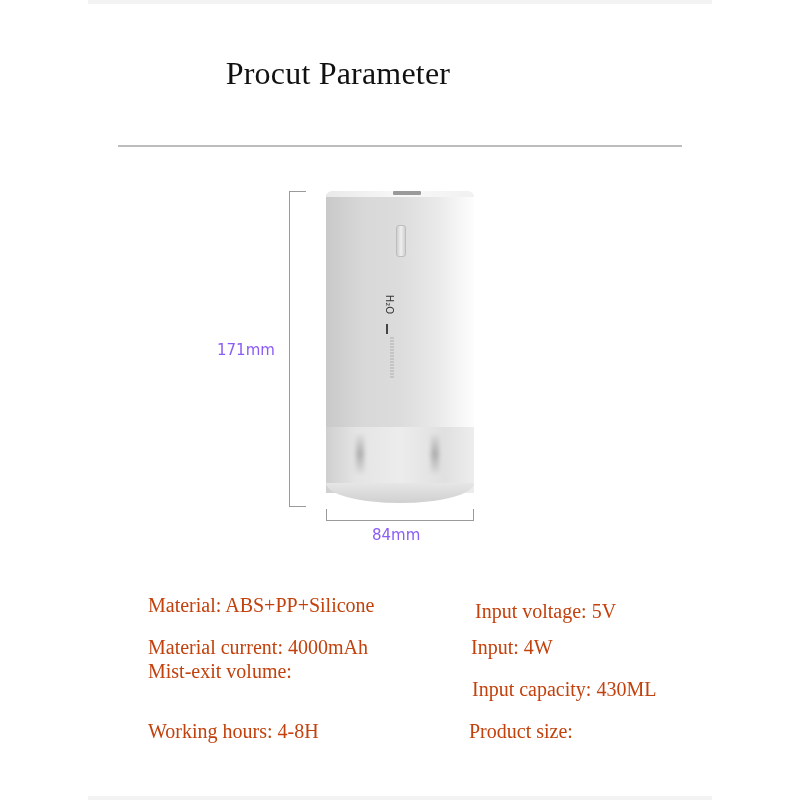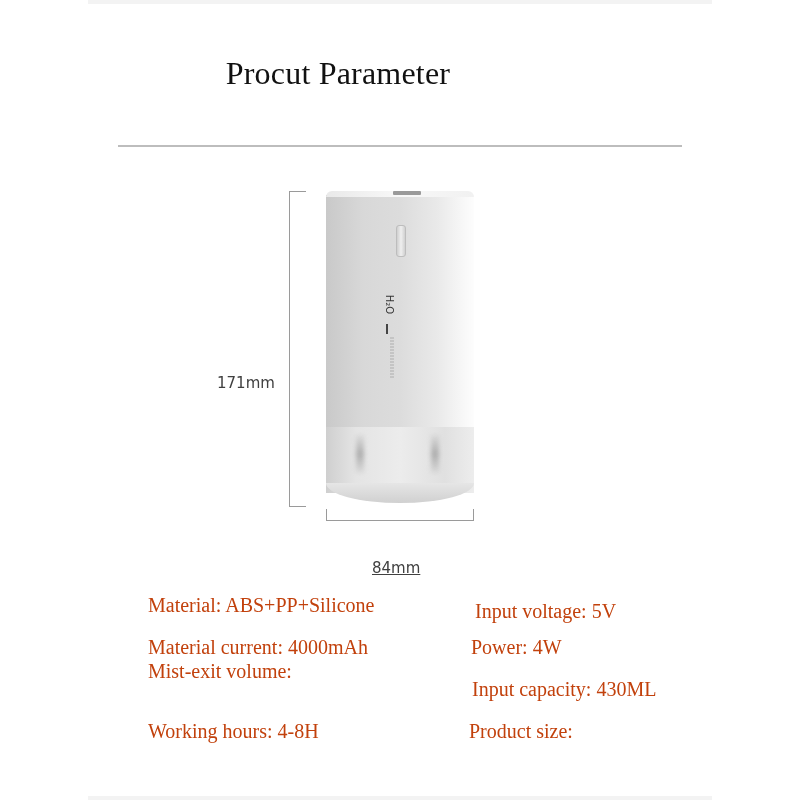--- a/index.html
+++ b/index.html
@@ -30,24 +30,24 @@
     position: absolute; left: 289px; top: 191px; width: 17px; height: 316px;
     border-left: 1.5px solid #9a9a9a; border-top: 1.5px solid #9a9a9a; border-bottom: 1.5px solid #9a9a9a;
     box-sizing: border-box;
   }
   .hbracket {
     position: absolute; left: 326px; top: 509px; width: 148px; height: 12px;
     border-left: 1.5px solid #9a9a9a; border-right: 1.5px solid #9a9a9a; border-bottom: 1.5px solid #9a9a9a;
     box-sizing: border-box;
   }
   .dim-label {
-    position: absolute; font-family: "DejaVu Sans", sans-serif; font-size: 15px; color: #404040; margin-top: 33px;
+    position: absolute; font-family: "DejaVu Sans", sans-serif; font-size: 15px; color: #8b5cf6;
   }
   .dim-height { left: 217px; top: 341px; }
-  .dim-width { left: 372px; top: 526px; text-decoration: underline; }
+  .dim-width { left: 372px; top: 526px; }
 
   
   .device { position: absolute; left: 326px; top: 191px; width: 148px; height: 314px; }
   .dev-top {
     position: absolute; left: 0; top: 0; width: 148px; height: 6px;
     background: linear-gradient(90deg, #e9e9e9 0%, #f8f8f8 50%, #f1f1f1 100%);
     border-radius: 6px 6px 0 0;
   }
   .dev-top-slot {
     position: absolute; left: 67px; top: 0; width: 28px; height: 4px; background: #9a9a9a; border-radius: 1px;
@@ -129,17 +129,17 @@
 
 <div class="hbracket"></div>
 <div class="dim-label dim-width">84mm</div>
 
 <div class="spec" style="left:148px; top:594px;">Material: ABS+PP+Silicone</div>
 <div class="spec" style="left:148px; top:636px;">Material current: 4000mAh</div>
 <div class="spec" style="left:148px; top:660px;font-family:Liberation Serif, serif;">Mist-exit volume:</div>
 <div class="spec" style="left:148px; top:720px;">Working hours: 4-8H</div>
 
 <div class="spec" style="left:475px; top:600px;">Input voltage: 5V</div>
-<div class="spec" style="left:471px; top:636px;">Power: 4W</div>
+<div class="spec" style="left:471px; top:636px;">Input: 4W</div>
 <div class="spec" style="left:472px; top:678px;">Input capacity: 430ML</div>
 <div class="spec" style="left:469px; top:720px;">Product size:</div>
 
 <div class="edge-bar bottom"></div>
 
 </body></html>

